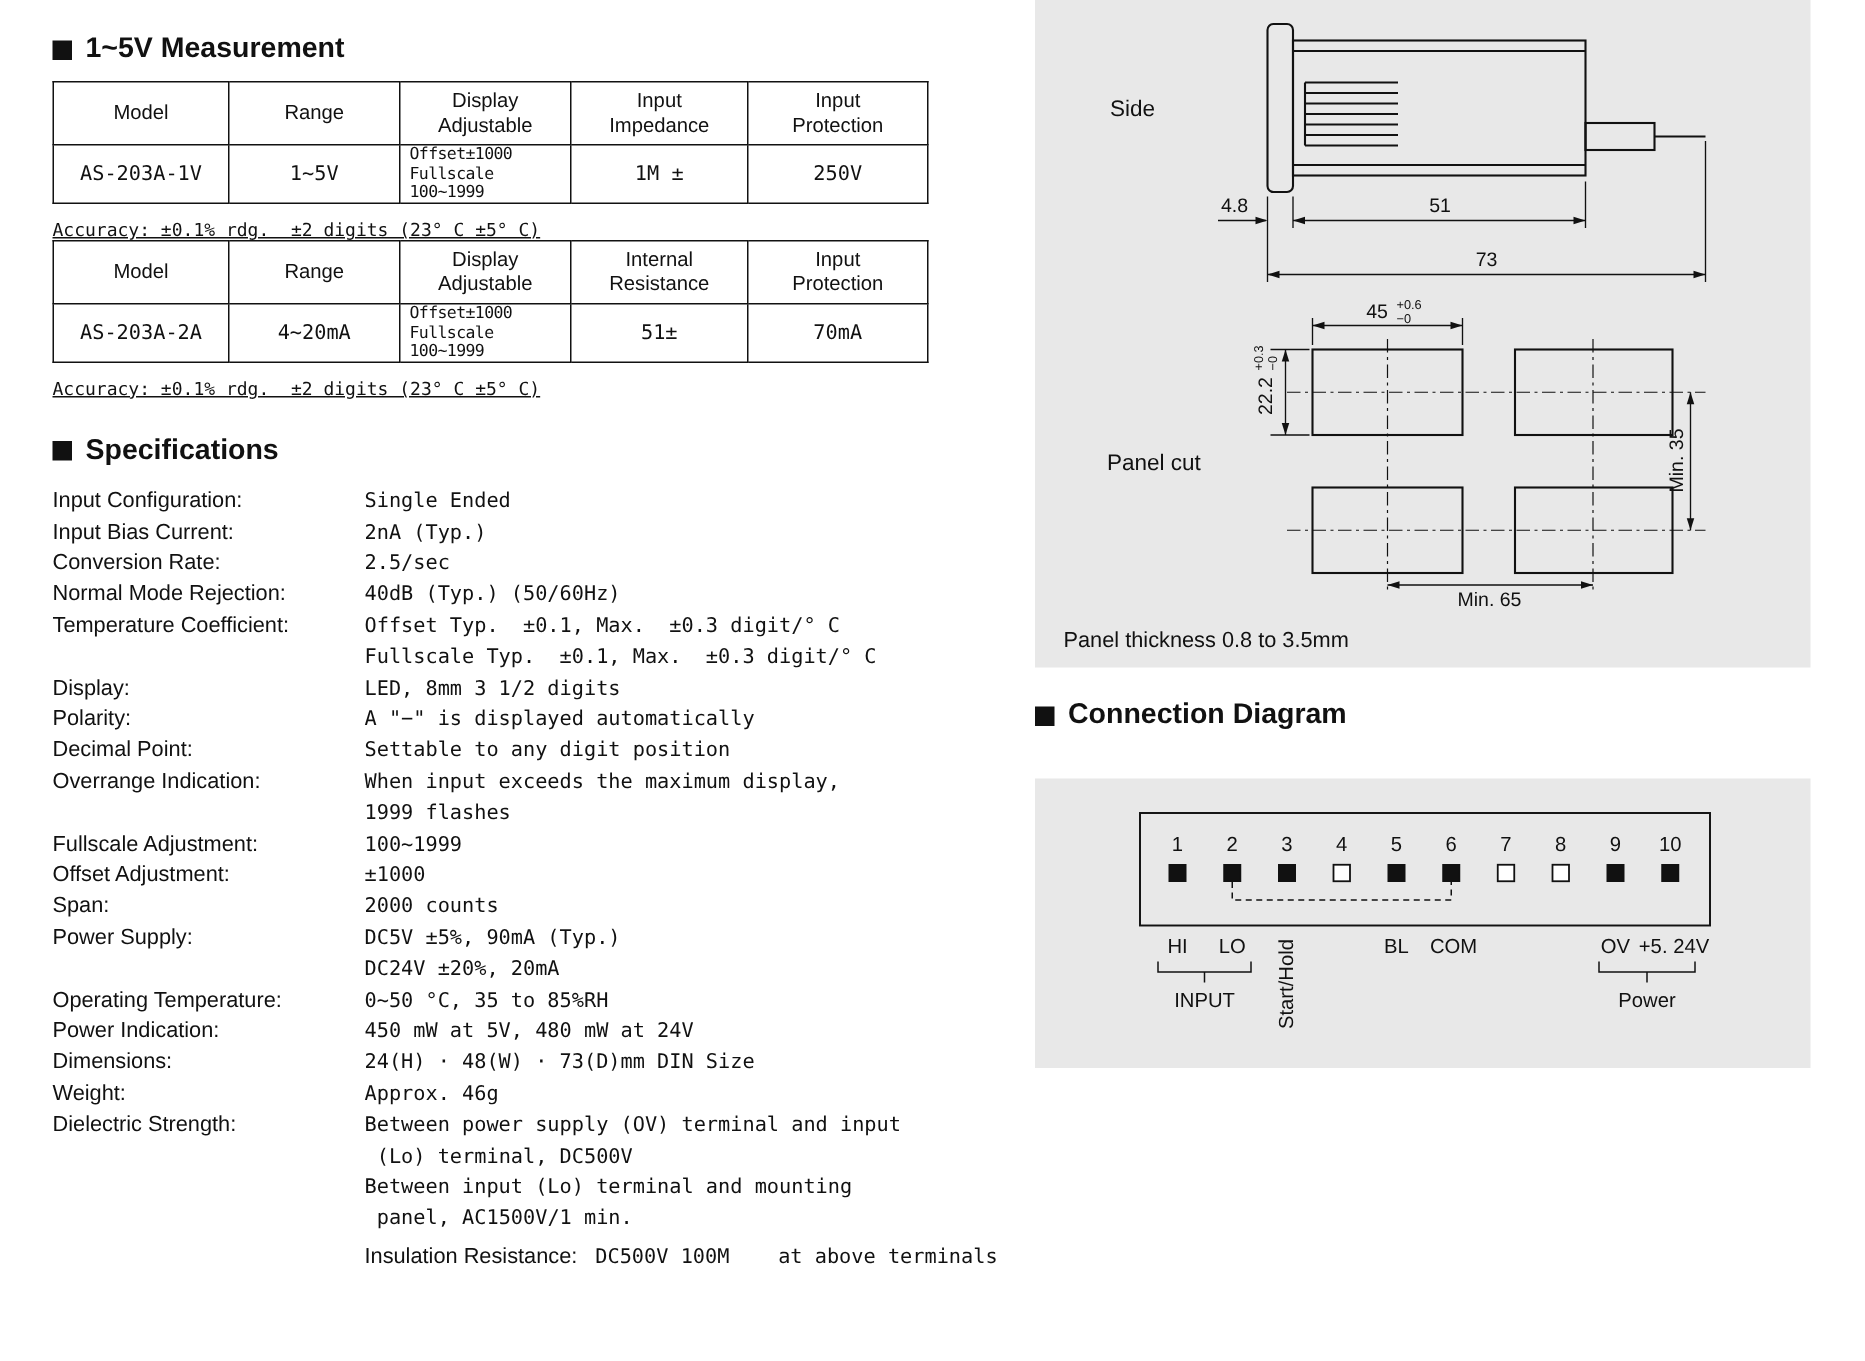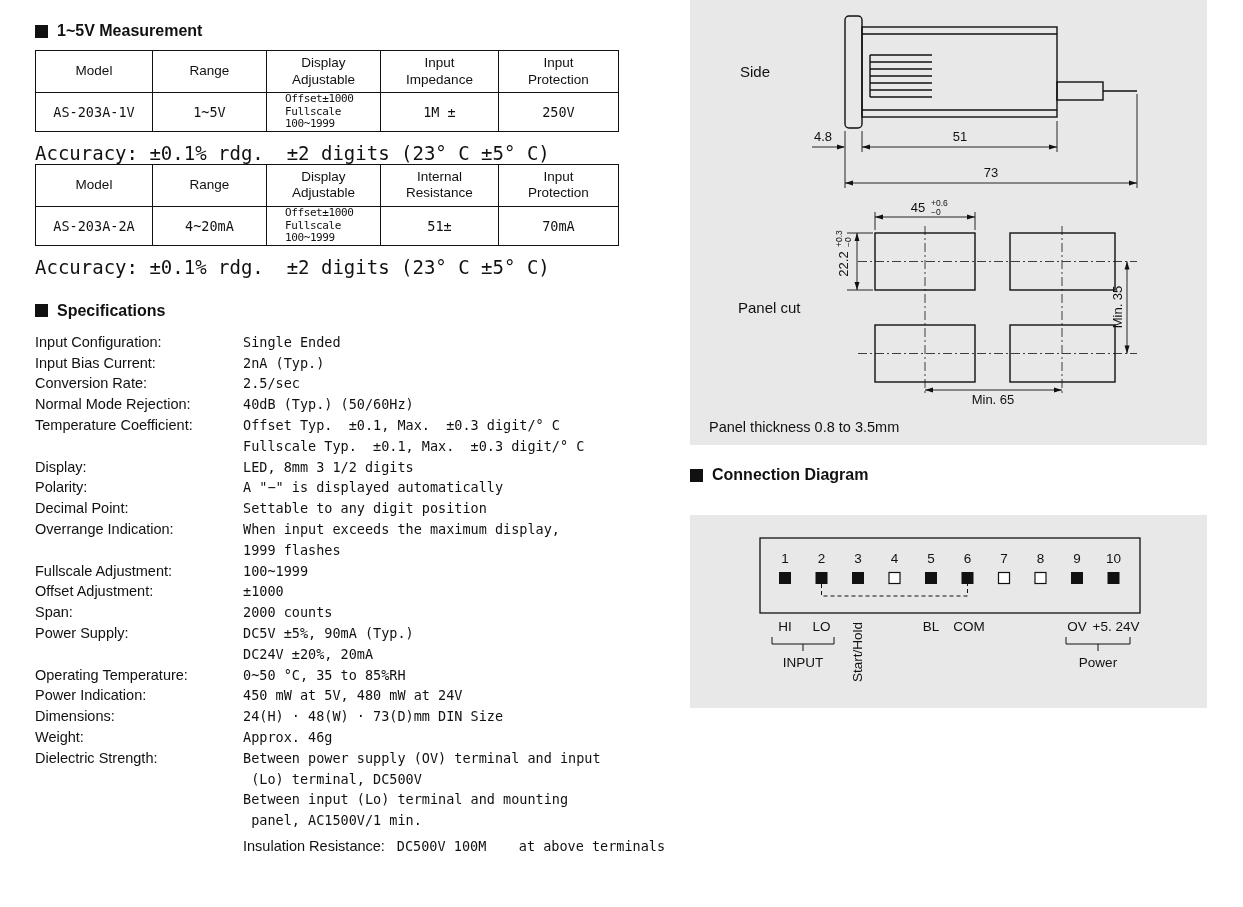--- a/index.html
+++ b/index.html
@@ -9,36 +9,36 @@
     color:#111;
     font-family:"Liberation Sans", sans-serif;
     position:relative;
     overflow:hidden;
   }
   .mono { font-family:"DejaVu Sans Mono", monospace; }
 
   .left-col { position:absolute; left:35px; top:0; width:790px; }
   .right-col { position:absolute; left:690px; top:0; width:517px; }
 
-  .sec-head { display:flex; align-items:center; gap:9px; font-size:16px; font-weight:bold; color:#111; }
+  .sec-head { display:flex; align-items:center; gap:9px; font-size:19px; font-weight:bold; color:#111; }
   .bullet { width:13px; height:13px; background:#111; display:inline-block; flex:0 0 13px; }
   .head-1v   { margin:22px 0 10px 0; }
   .head-ma   { margin:26px 0 10px 0; }
   .head-spec { margin:24px 0 12px 0; }
   .head-conn { margin:21px 0 0 0;text-align:right; }
 
   .spec-table { border-collapse:collapse; table-layout:fixed; width:583px; }
   .spec-table th, .spec-table td {
     border:1px solid #111; text-align:center; vertical-align:middle; white-space:pre-line; overflow:hidden;
   }
   .spec-table th { font-size:13.5px; font-weight:normal; height:42px; line-height:1.25; }
   .spec-table td { font-family:"DejaVu Sans Mono", monospace; font-size:13.5px; height:34px; }
-  .spec-table td.cell-display { font-size:11px; line-height:1.15; text-align:left; padding-left:18px; letter-spacing:-0.4px; }
-
-  .accuracy { margin-top:10px; font-size:19px; white-space:pre-wrap; }
+  .spec-table td.cell-display { font-size:11px; line-height:1.15; text-align:left; padding-left:6px; letter-spacing:-0.4px; }
+
+  .accuracy { margin-top:10px; font-size:12px; white-space:pre-wrap;text-decoration:underline; }
 
   .spec-list { margin-top:12px; }
   .spec-row { display:flex; align-items:flex-start; }
   .spec-label { flex:0 0 208px; width:208px; font-size:14.5px; line-height:20.8px; }
   .spec-value { font-size:13.5px; line-height:20.8px; white-space:pre-wrap; }
   .spec-extra { margin-left:208px; margin-top:4px; }
   .extra-row { line-height:21.8px; white-space:pre-wrap; }
   .extra-label { font-size:14.5px; margin-right:12px; }
   .extra-value { font-size:13.5px; }
 

